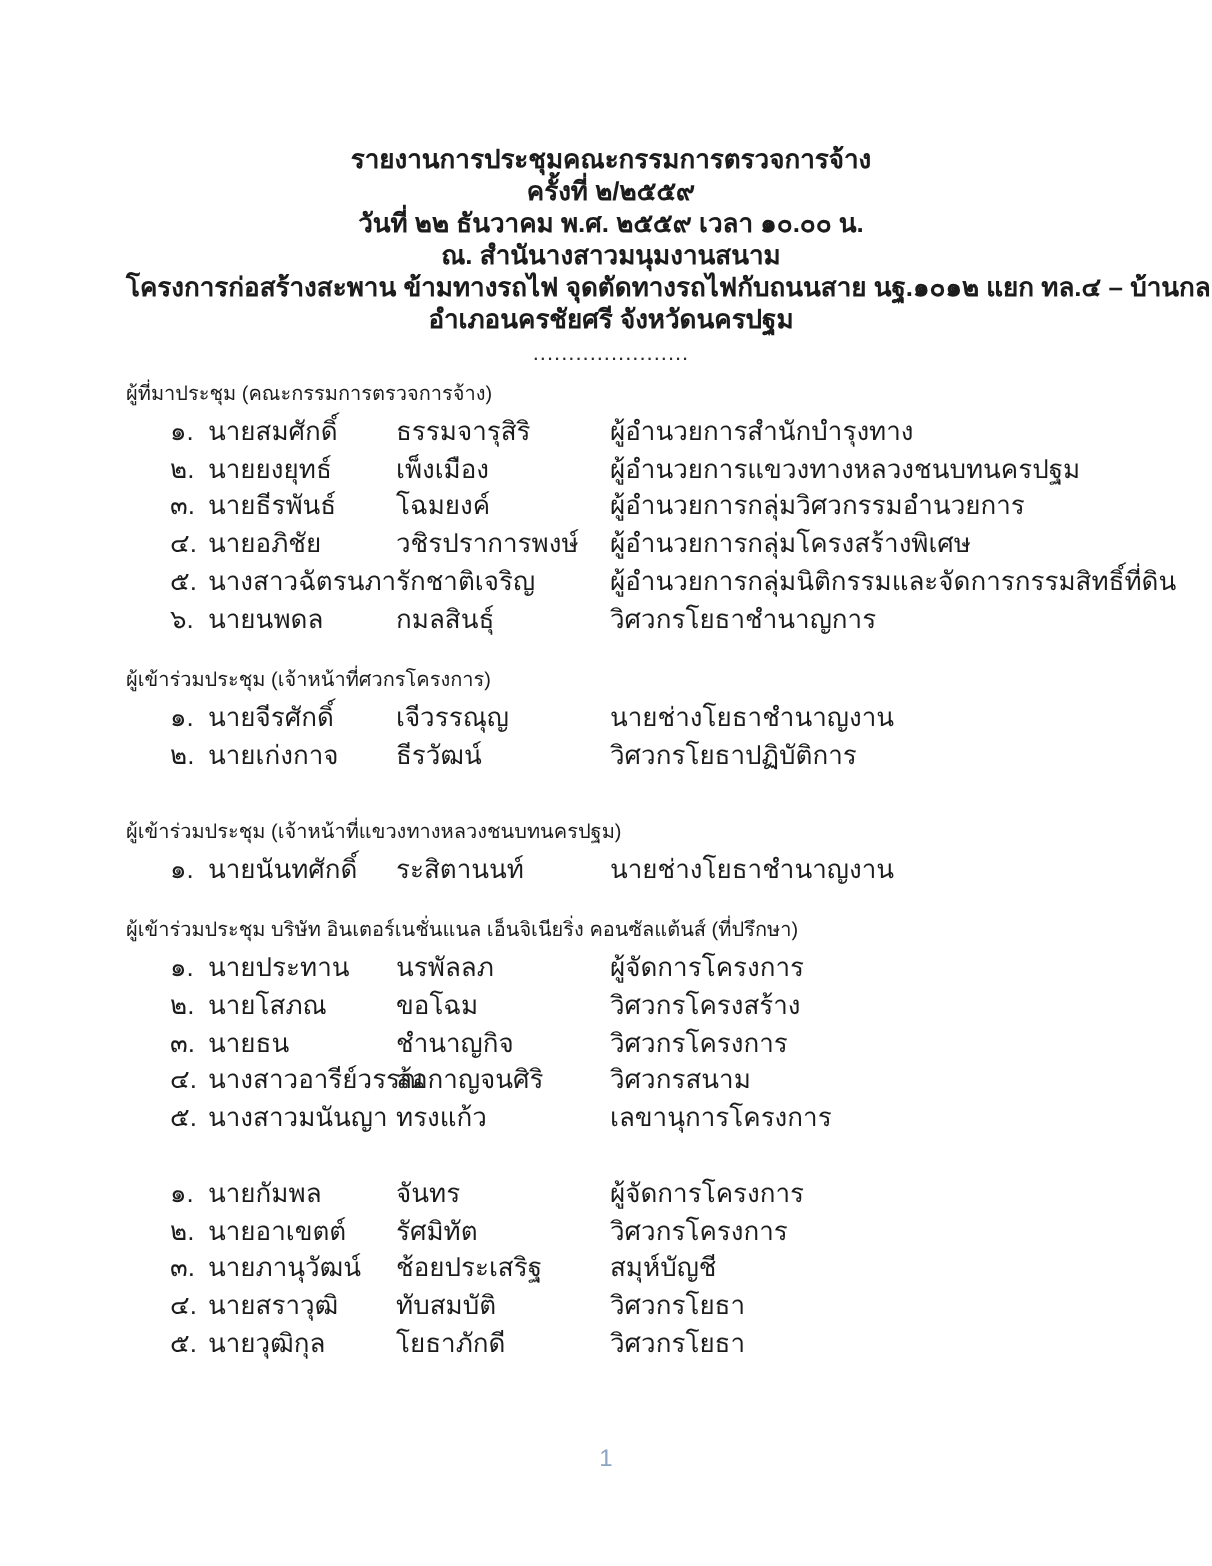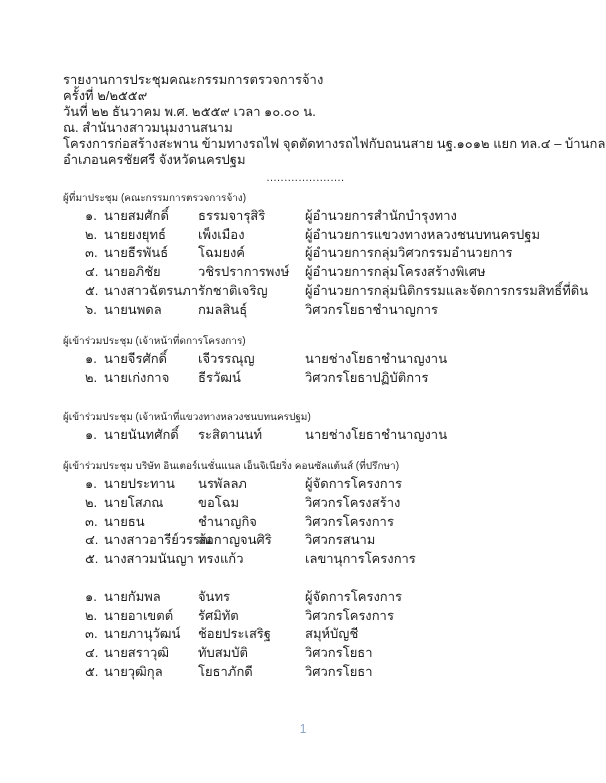--- a/index.html
+++ b/index.html
@@ -14,22 +14,22 @@
     height: 783px;
     margin: 0 auto;
     background: #ffffff;
     color: #1c1c1c;
     overflow: hidden;
   }
   .doc {
     padding: 72px 58px 0 63px;
   }
   .doc-header .header-line {
-    text-align: left;
-    font-weight: normal;
+    text-align: center;
+    font-weight: bold;
     font-size: 13px;
     line-height: 16px;
     white-space: nowrap;
   }
   .dots {
     text-align: center;
     font-size: 11px;
     line-height: 14px;
     margin-top: 2px;
     color: #2a2a2a;
@@ -114,21 +114,21 @@
             <span>ผู้อำนวยการกลุ่มนิติกรรมและจัดการกรรมสิทธิ์ที่ดิน</span>
           </div>
           <div class="attendee-row">
             <span>๖.</span>
             <span>นายนพดล</span>
             <span>กมลสินธุ์</span>
             <span>วิศวกรโยธาชำนาญการ</span>
           </div>
         </div>
         <div class="section sec-gap">
-          <div class="section-title">ผู้เข้าร่วมประชุม (เจ้าหน้าที่ดการโครงการ)</div>
+          <div class="section-title">ผู้เข้าร่วมประชุม (เจ้าหน้าที่ศวกรโครงการ)</div>
           <div class="attendee-row">
             <span>๑.</span>
             <span>นายจีรศักดิ์</span>
             <span>เจีวรรณุญ</span>
             <span>นายช่างโยธาชำนาญงาน</span>
           </div>
           <div class="attendee-row">
             <span>๒.</span>
             <span>นายเก่งกาจ</span>
             <span>ธีรวัฒน์</span>

